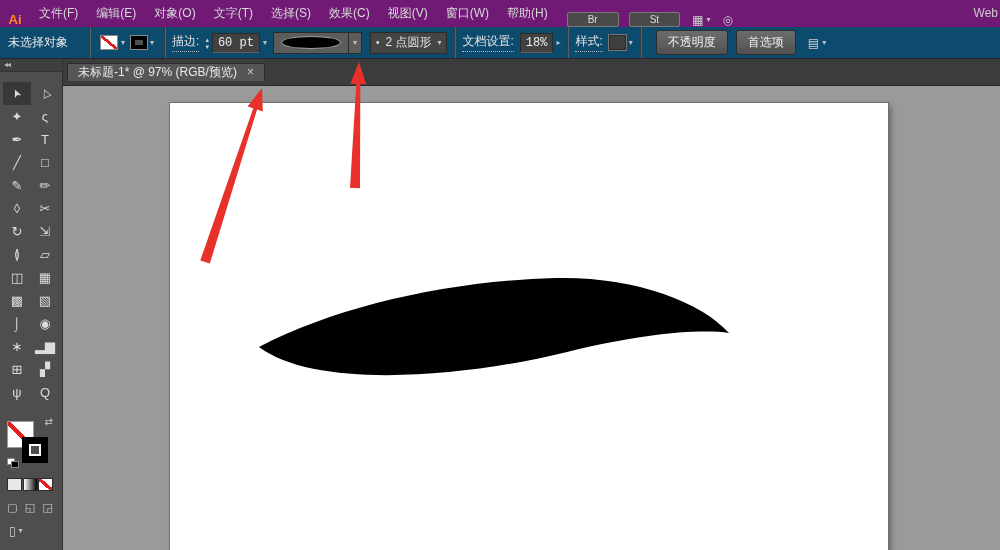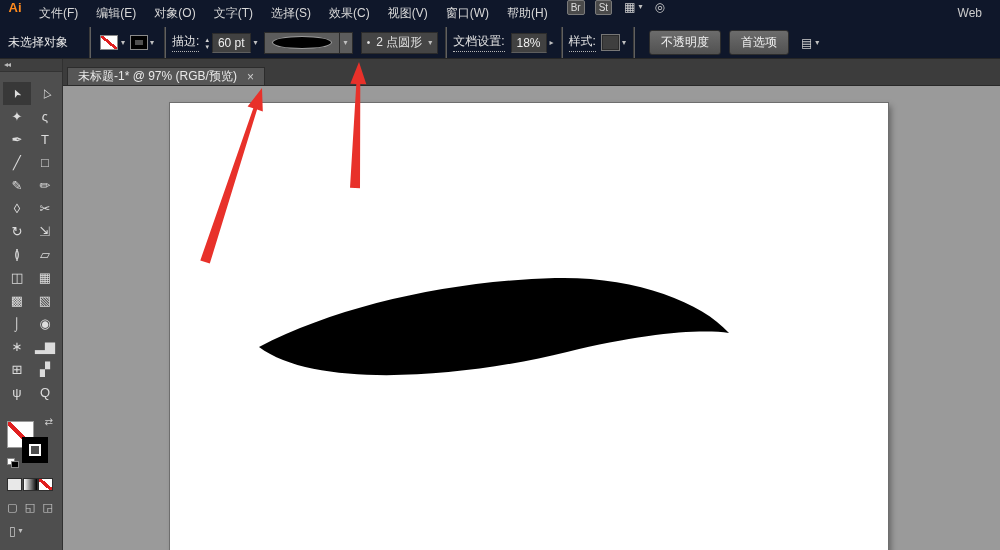--- a/index.html
+++ b/index.html
@@ -5,59 +5,59 @@
   html,body{margin:0;padding:0;}
   body{
     width:1000px;height:550px;position:relative;overflow:hidden;
     background:#9a9a9a;
     font-family:"Liberation Sans","DejaVu Sans",sans-serif;
     -webkit-font-smoothing:antialiased;
   }
   
   .menubar{
     position:absolute;left:0;top:0;width:100%;height:27px;
-    background:#0f172a;border-bottom:1px solid #242424;
-    display:flex;align-items:flex-start;color:#d8d8d8;font-size:12px;z-index:5;
+    background:#701a75;border-bottom:1px solid #242424;
+    display:flex;align-items:flex-end;color:#d8d8d8;font-size:12px;z-index:5;
   }
   .logo{width:30px;text-align:center;color:#ff8a1e;font-weight:bold;font-size:13px;}
   .menu-item{padding:0 9px;height:100%;display:flex;align-items:center;cursor:default;white-space:nowrap;}
-  .badge{border:1px solid #7a7a7a;background:#4a4a4a;font-size:10px;padding:1px 3px;margin-left:10px;border-radius:2px;color:#ddd;}
+  .badge{border:1px solid #7a7a7a;background:#4a4a4a;font-size:10px;padding:1px 20px;margin-left:10px;border-radius:2px;color:#ddd;}
   .bar-ico{margin-left:12px;display:flex;align-items:center;gap:3px;color:#cfcfcf;}
   .chev{font-size:8px;color:#c0c0c0;line-height:1;}
-  .web-label{position:absolute;right:18px;top:6px;color:#cccccc;}
+  .web-label{position:absolute;right:2px;top:6px;color:#cccccc;}
   
   .controlbar{
     position:absolute;left:0;top:27px;width:100%;height:31px;
-    background:#0f172a;border-bottom:1px solid #262626;
+    background:#0c4a6e;border-bottom:1px solid #262626;
     display:flex;align-items:center;color:#e3e3e3;font-size:12px;z-index:5;
   }
   .sep{width:1px;align-self:stretch;background:#3a3a3a;box-shadow:1px 0 0 #606060;margin:0 7px;}
   .status{padding-left:8px;min-width:74px;color:#e8e8e8;}
   .swatch-btn{display:flex;align-items:center;gap:3px;padding:0 3px;}
   .swatch-none{width:16px;height:13px;border:1px solid #8a8a8a;
     background:linear-gradient(to top right,#fff 43%,#e02020 43%,#e02020 57%,#fff 57%);}
   .swatch-stroke{width:16px;height:13px;box-sizing:border-box;border:4px solid #000;background:#4f4f4f;box-shadow:0 0 0 1px #8a8a8a;}
   .linklabel{border-bottom:1px dotted #b5b5b5;padding-bottom:1px;white-space:nowrap;}
   .spin{display:flex;flex-direction:column;justify-content:center;font-size:7px;line-height:7px;color:#cfcfcf;margin:0 3px 0 6px;}
-  .field{background:#414141;border:1px solid #2b2b2b;border-bottom-color:#5e5e5e;padding:2px 5px;color:#efefef;white-space:nowrap;}
+  .field{background:#414141;border:1px solid #2b2b2b;border-bottom-color:#5e5e5e;padding:2px 5px;color:#efefef;white-space:nowrap;font-family:Liberation Mono, monospace;}
   .dd-chev{margin-left:3px;}
   .profile-dd{display:flex;align-items:center;margin-left:6px;border:1px solid #2b2b2b;background:#5c5c5c;height:20px;}
   .profile-slot{width:74px;display:flex;align-items:center;justify-content:center;height:100%;}
   .profile-ellipse{width:58px;height:11px;background:#000;border-radius:50%;box-shadow:0 0 0 1px #9b9b9b;}
   .profile-chev{border-left:1px solid #2b2b2b;padding:0 4px;height:100%;display:flex;align-items:center;}
   .brush-dd{display:flex;align-items:center;margin-left:8px;border:1px solid #2b2b2b;background:#454545;height:20px;padding:0 5px;gap:6px;}
   .brush-bullet{font-size:10px;}
   .style-swatch{width:15px;height:13px;background:#3f3f3f;border:1px solid #2b2b2b;box-shadow:0 0 0 1px #777;}
   .btn{background:linear-gradient(#6c6c6c,#515151);border:1px solid #2d2d2d;border-radius:3px;
     padding:3px 11px;color:#f0f0f0;margin-left:8px;white-space:nowrap;}
   
   .tabbar{
     position:absolute;left:62px;top:58px;right:0;height:27px;
     background:#3c3c3c;border-bottom:1px solid #292929;
-    display:flex;align-items:flex-end;z-index:4;
+    display:flex;align-items:center;z-index:4;
   }
   .tab{
     margin-left:5px;background:#565656;display:flex;align-items:center;gap:10px;
     padding:0 10px;color:#e9e9e9;font-size:12px;border:1px solid #2c2c2c;border-bottom:none;
   }
   .tab-close{color:#cccccc;font-size:12px;line-height:1;}
   
   .toolbar{
     position:absolute;left:0;top:58px;width:62px;bottom:0;
     background:#4e4e4e;border-right:1px solid #303030;z-index:4;

